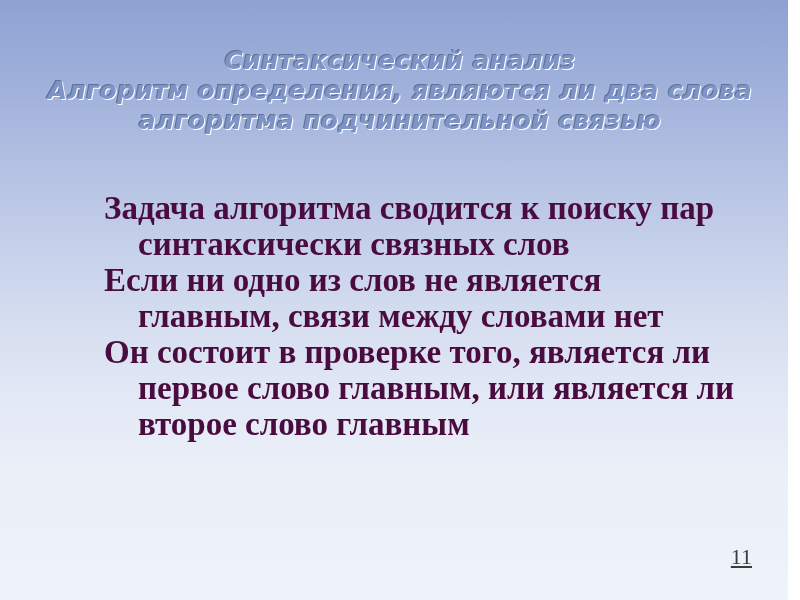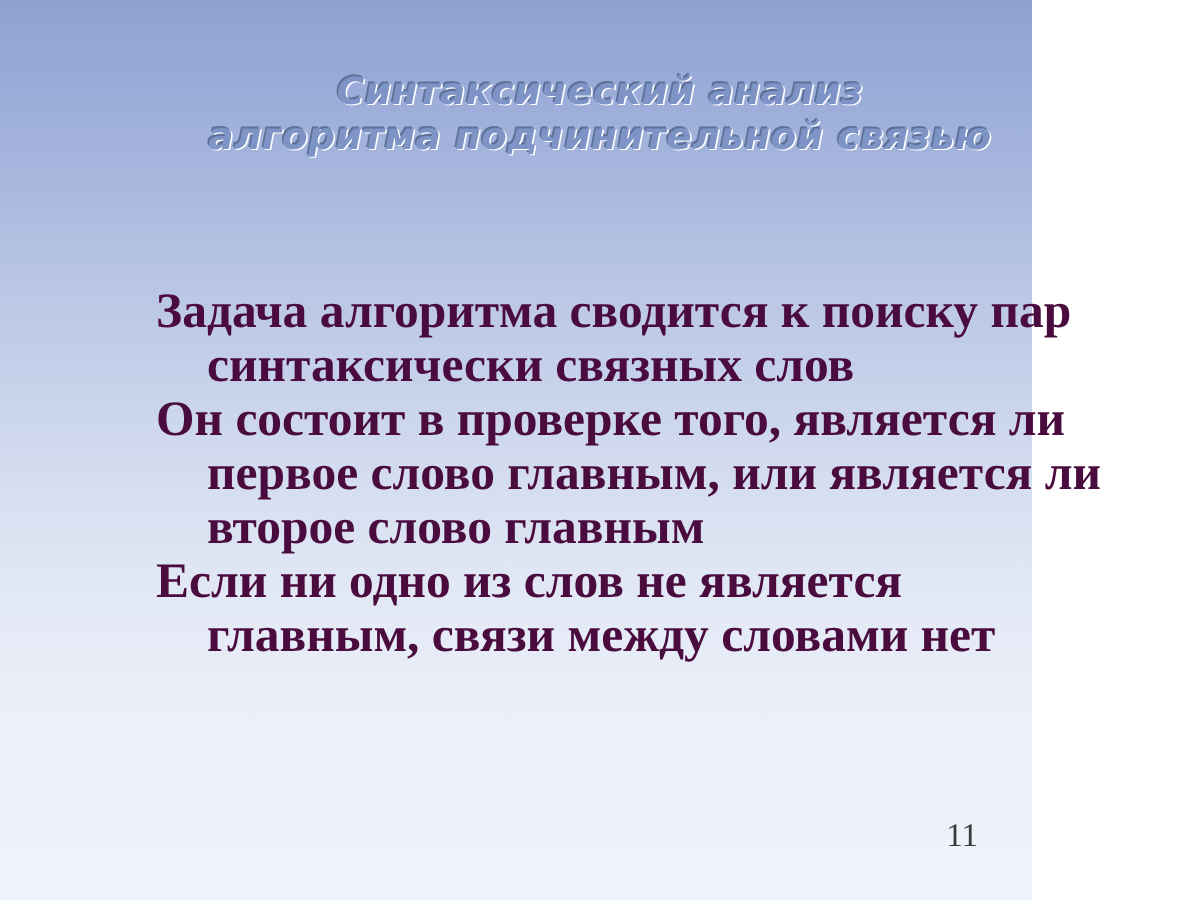--- a/index.html
+++ b/index.html
@@ -7,21 +7,21 @@
     padding: 0;
   }
   body {
     width: 800px;
     height: 600px;
     overflow: hidden;
     font-family: "Liberation Serif", serif;
   }
   .slide {
     position: relative;
-    width: 688px;
+    width: 788px;
     height: 600px;
     box-sizing: border-box;
     background: linear-gradient(to bottom, #8ea2d2 0%, #9fb0da 14%, #bcc8e6 34%, #d3dcef 52%, #e2e8f5 66%, #eaeff8 78%, #eff3fa 100%);
   }
   .title-block {
     position: absolute;
     top: 46px;
     left: 0;
     width: 800px;
     text-align: center;
@@ -53,33 +53,35 @@
     padding: 0 0 0 34px;
     text-indent: -34px;
   }
   .page-number {
     position: absolute;
     right: 36px;
     bottom: 30px;
     font-family: "Liberation Serif", serif;
     font-size: 22px;
     color: #3b3b3b;
+    text-decoration: underline;
   }
 </style>
 </head>
 <body>
 
 <div class="slide">
 
   <div class="title-block">
     <span class="title-line">Синтаксический анализ</span>
+    <span class="title-line">Алгоритм определения, являются ли два слова</span>
     <span class="title-line">алгоритма подчинительной связью</span>
   </div>
 
   <div class="body-block">
     <p class="bullet">Задача алгоритма сводится к поиску пар синтаксически связных слов</p>
+    <p class="bullet">Если ни одно из слов не является главным, связи между словами нет</p>
     <p class="bullet">Он состоит в проверке того, является ли первое слово главным, или является ли второе слово главным</p>
-    <p class="bullet">Если ни одно из слов не является главным, связи между словами нет</p>
   </div>
 
   <div class="page-number">11</div>
 
 </div>
 
 </body></html>

